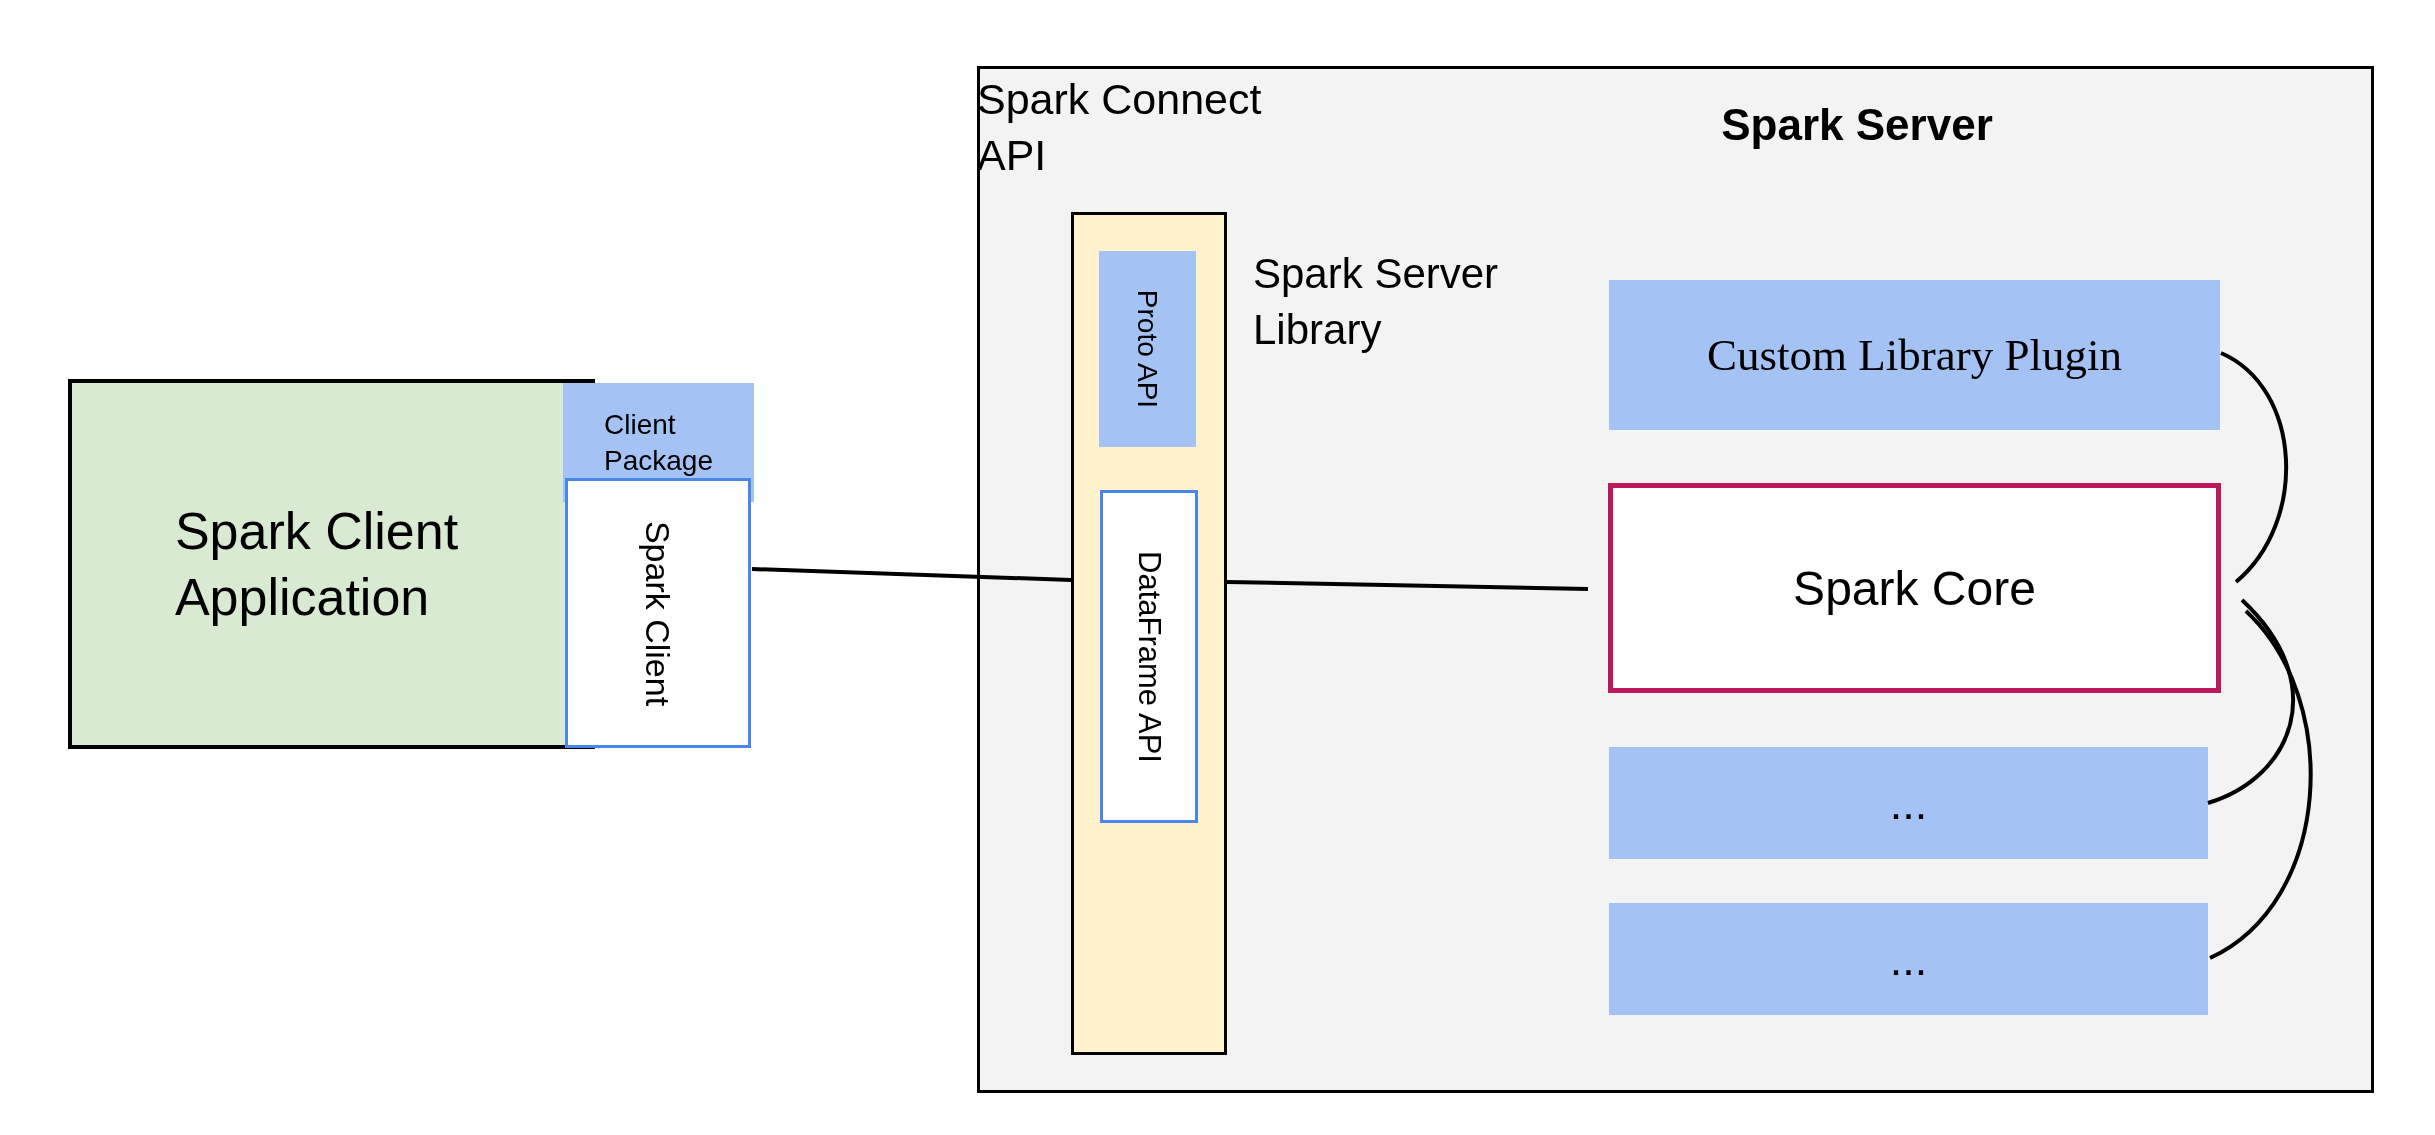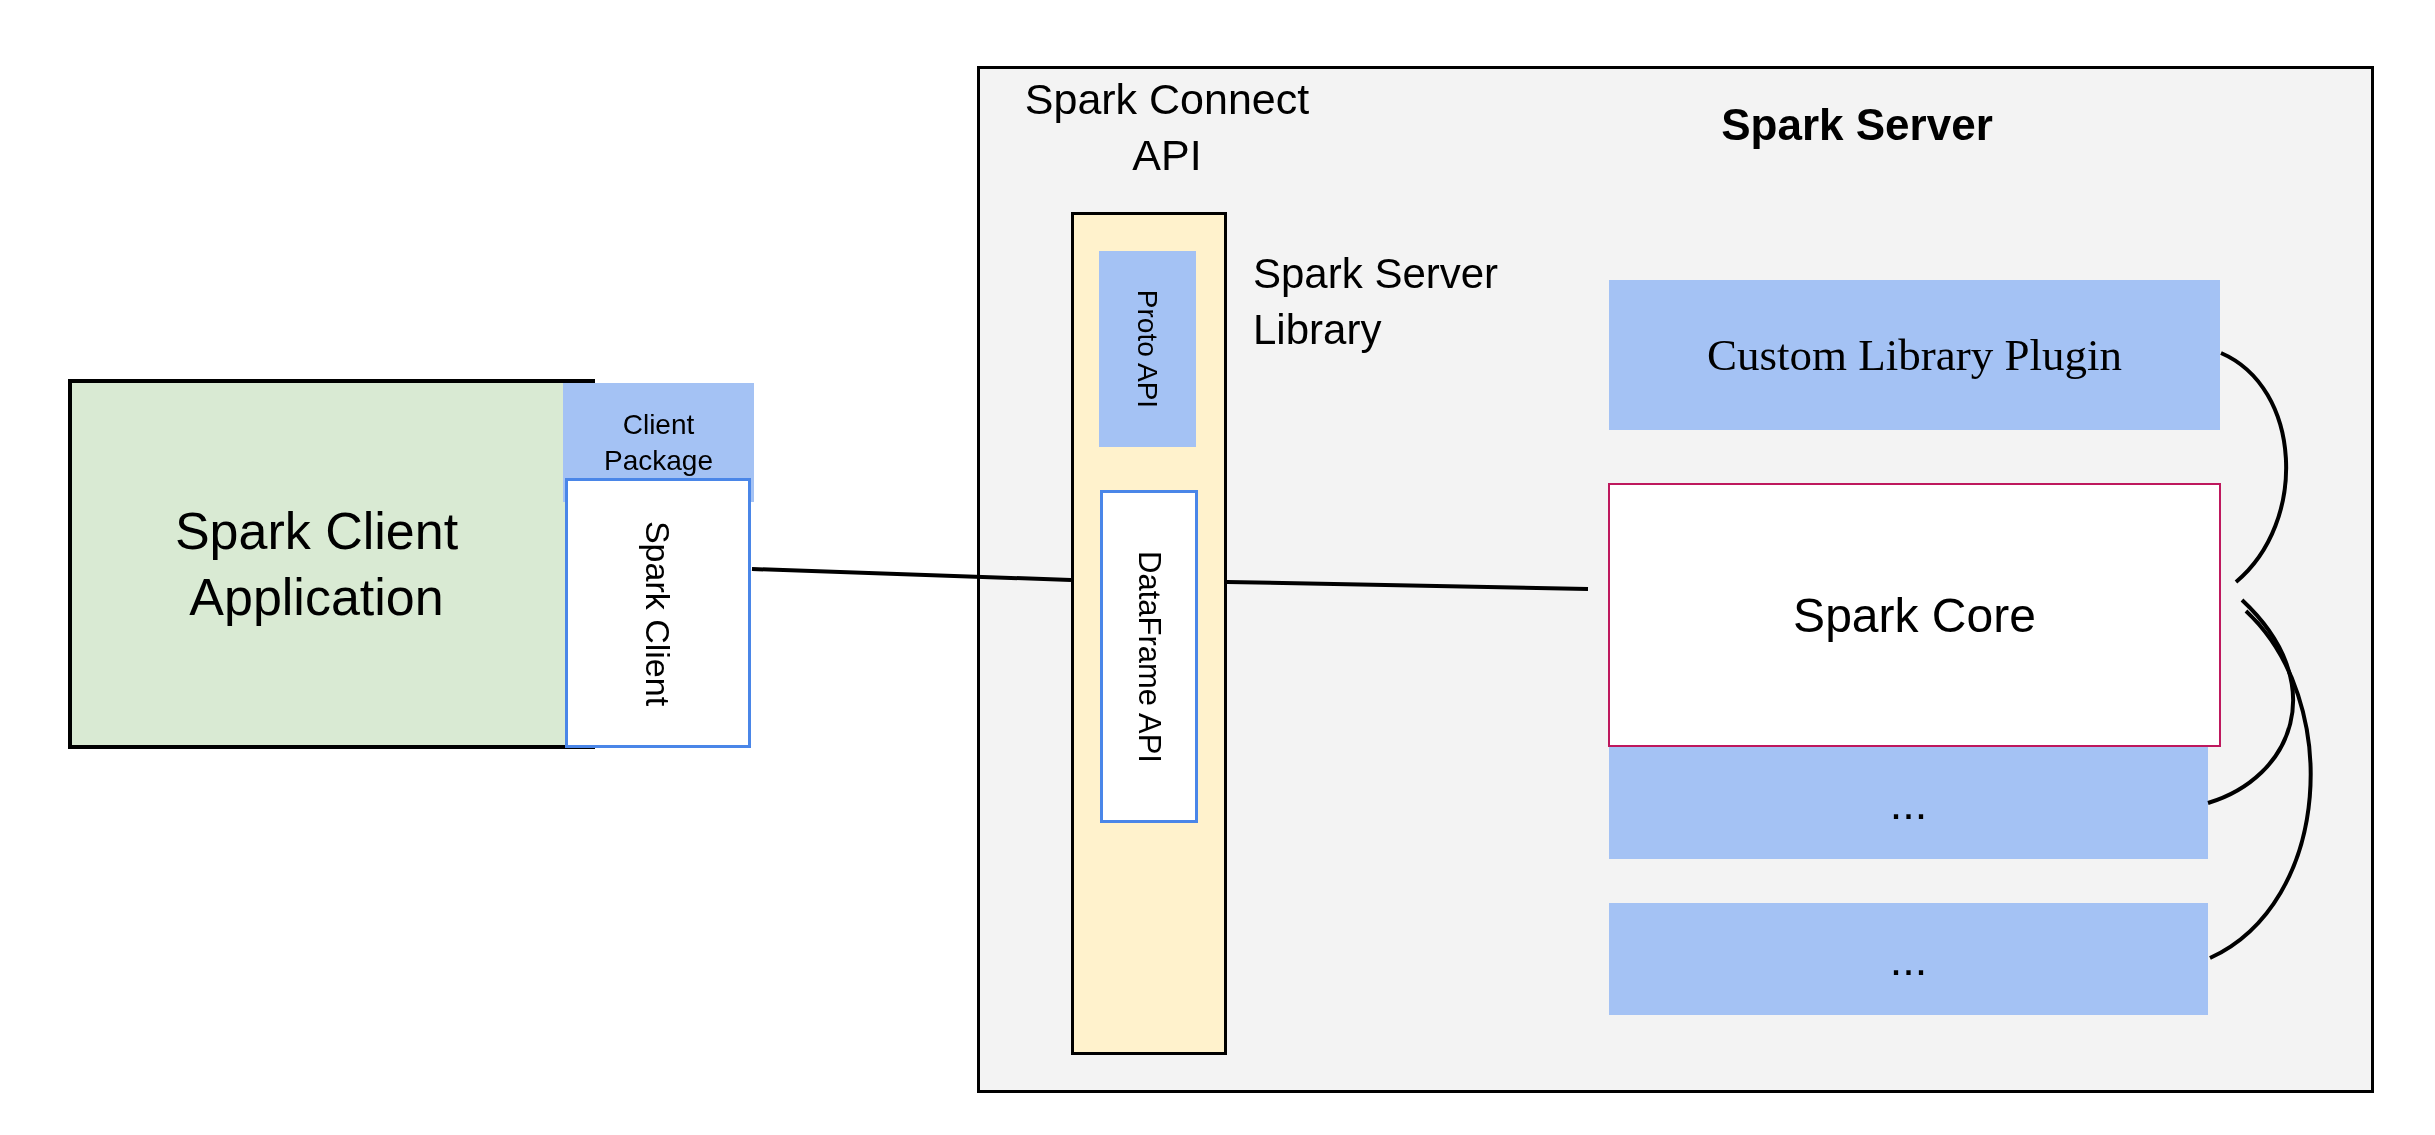--- a/index.html
+++ b/index.html
@@ -1,21 +1,21 @@
 <!DOCTYPE html>
 <html><head>
 <meta charset="utf-8">
 <style>
   html,body{margin:0;padding:0;background:#ffffff;}
   #canvas{
     position:relative;width:2435px;height:1135px;background:#ffffff;overflow:hidden;
     font-family:"Liberation Sans", sans-serif;color:#000;
   }
   .box{position:absolute;box-sizing:border-box;display:flex;align-items:center;justify-content:center;}
-  .lbl{white-space:pre-line;text-align:center;}
+  .lbl{white-space:pre-line;}
 
   
   .green-box{left:68px;top:379px;width:527px;height:370px;background:#d9ead3;border:4px solid #000;z-index:1;}
   .green-box .lbl{font-size:52px;line-height:1.27;margin-left:-30px;}
   .client-package{left:563px;top:383px;width:191px;height:119px;background:#a4c2f4;z-index:2;}
   .client-package .lbl{font-size:28px;line-height:1.26;}
   .spark-client{left:565px;top:478px;width:186px;height:270px;background:#fff;border:3px solid #4a86e8;z-index:3;}
 
   
   .vtext{transform:rotate(90deg);white-space:nowrap;}
@@ -27,21 +27,21 @@
   .proto-api{left:1099px;top:251px;width:97px;height:196px;background:#a4c2f4;z-index:3;}
   .proto-api .vtext{font-size:28px;}
   .dataframe-api{left:1100px;top:490px;width:98px;height:333px;background:#fff;border:3px solid #4a86e8;z-index:3;}
   .dataframe-api .vtext{font-size:31px;}
   .spark-client .vtext{font-size:34px;}
   .server-library-label{position:absolute;left:1253px;top:246px;z-index:4;font-size:42px;line-height:1.33;text-align:left;}
   .server-title{position:absolute;left:1650px;top:100px;width:414px;z-index:4;font-size:44px;font-weight:bold;text-align:center;}
 
   .custom-plugin{left:1609px;top:280px;width:611px;height:150px;background:#a4c2f4;z-index:2;}
   .custom-plugin .lbl{font-size:45px;font-family:Liberation Serif, serif;}
-  .spark-core{left:1608px;top:483px;width:613px;height:264px;background:#fff;border:2px solid #be185d;z-index:2;}
+  .spark-core{left:1608px;top:483px;width:613px;height:210px;background:#fff;border:5px solid #be185d;z-index:2;}
   .spark-core .lbl{font-size:48px;}
   .dots-box-1{left:1609px;top:747px;width:599px;height:112px;background:#a4c2f4;z-index:2;}
   .dots-box-2{left:1609px;top:903px;width:599px;height:112px;background:#a4c2f4;z-index:2;}
   .dots-box-1 .lbl,.dots-box-2 .lbl{font-size:45px;line-height:1;}
 
   #arrow-layer{position:absolute;left:0;top:0;width:2435px;height:1135px;z-index:10;pointer-events:none;}
   #arrow-layer path{stroke:#000;stroke-width:4;fill:none;}
 </style>
 </head>
 <body>

